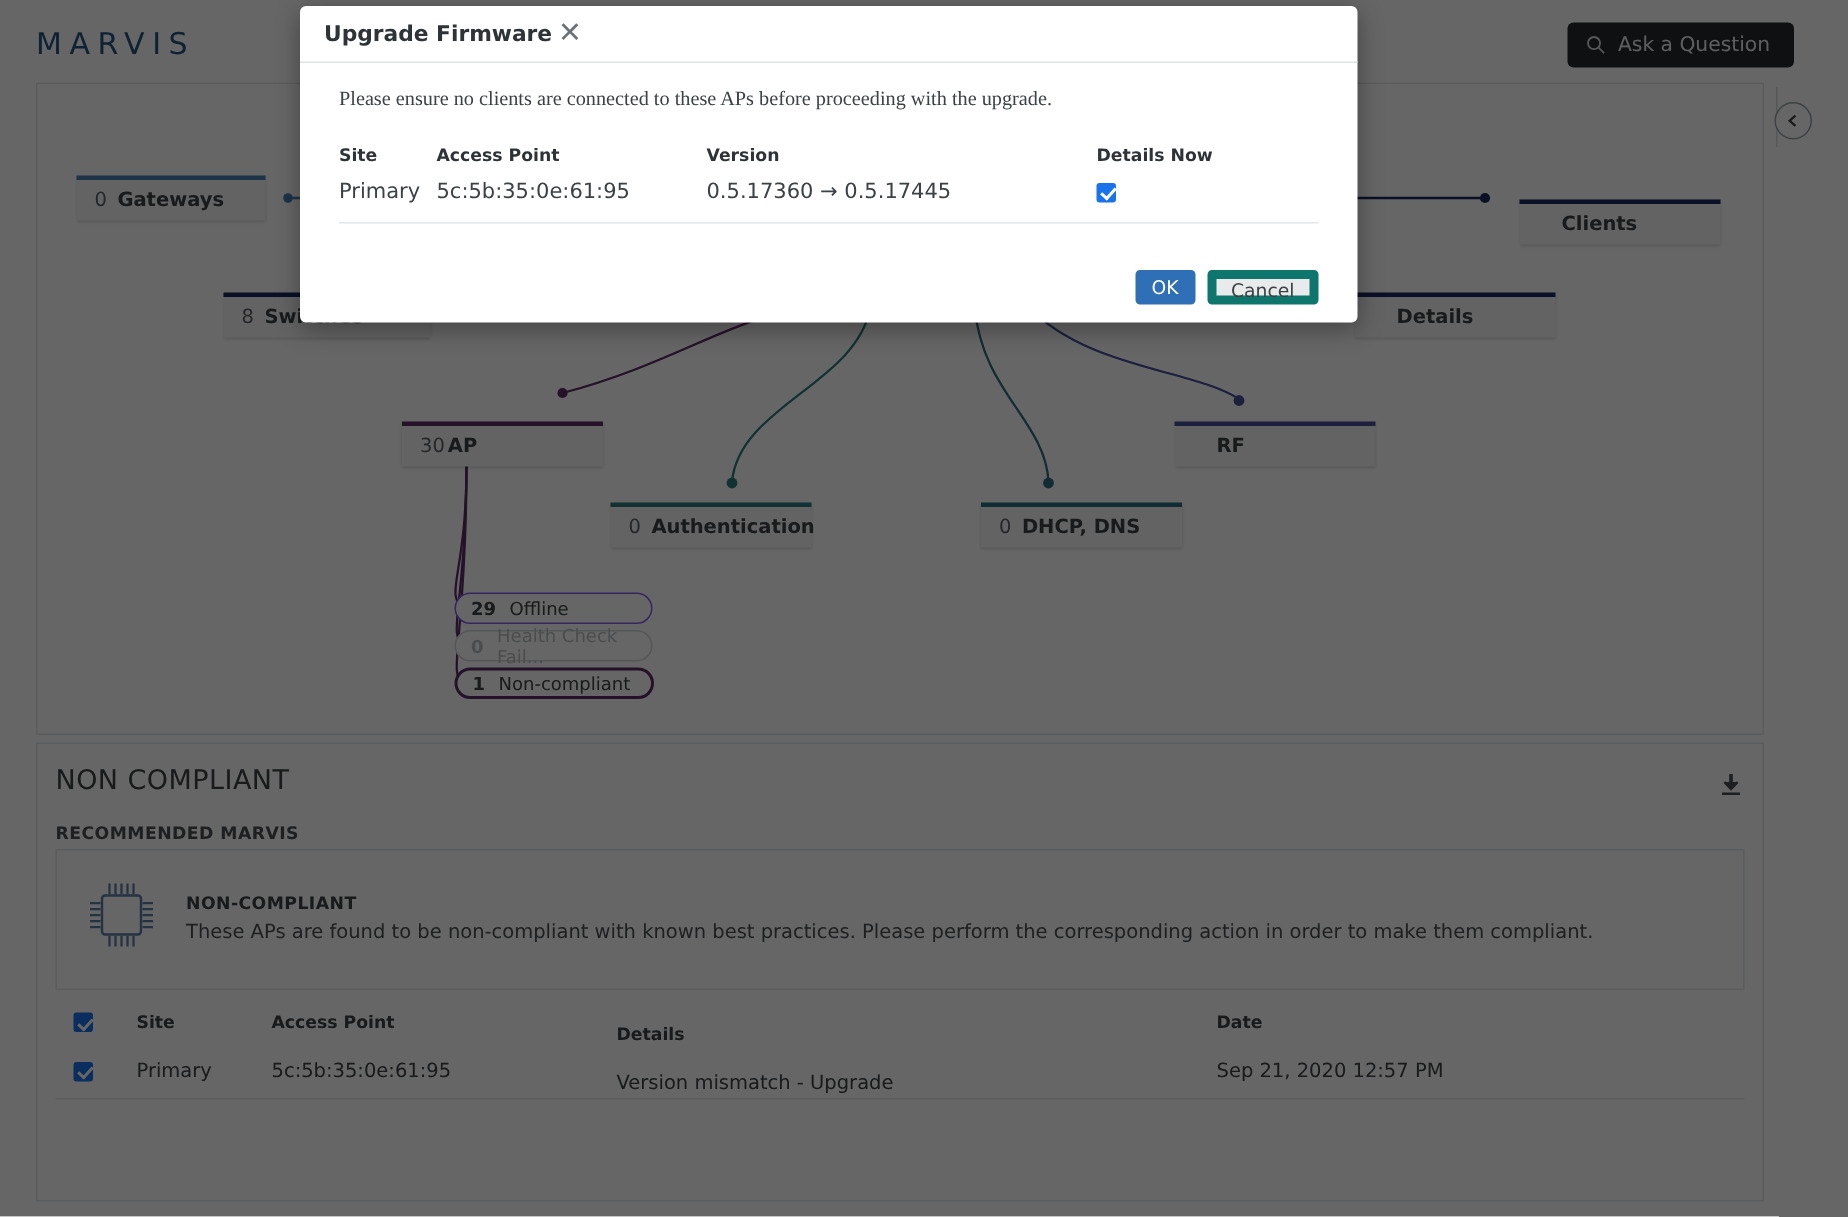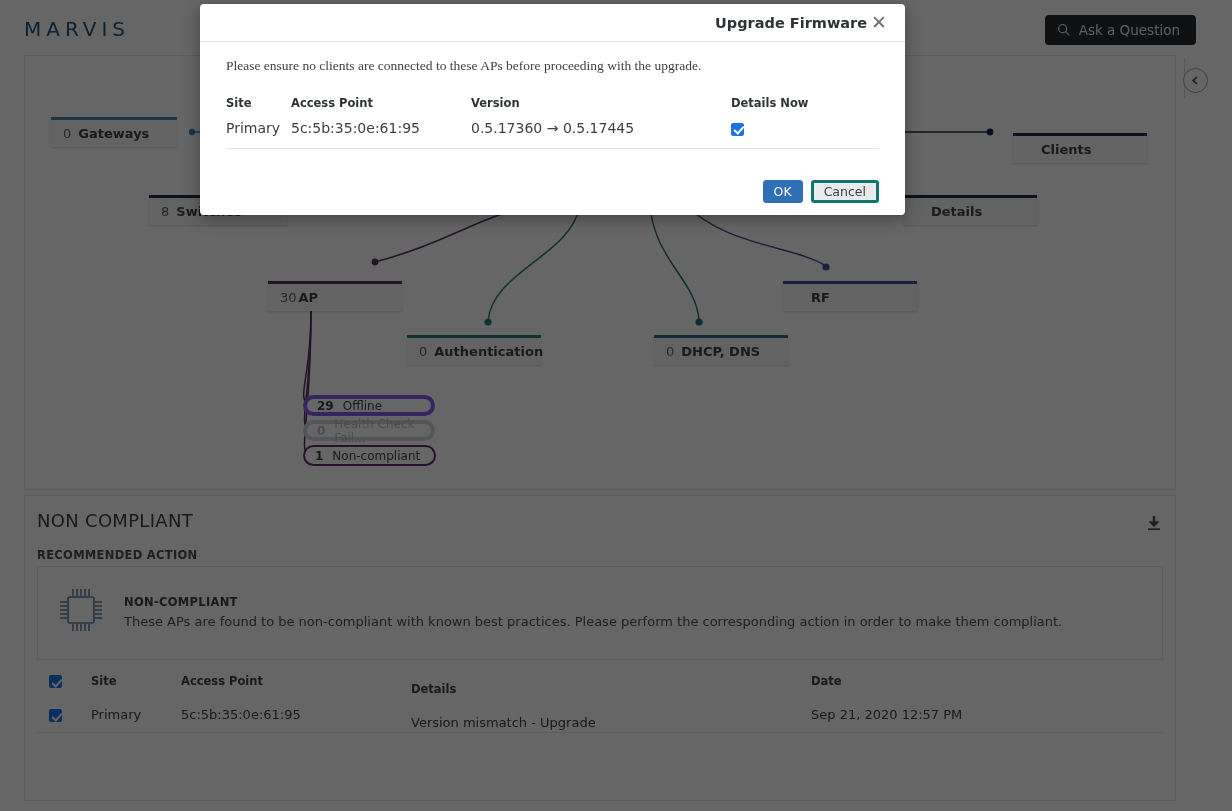--- a/index.html
+++ b/index.html
@@ -55,21 +55,21 @@
     box-shadow: 0 1px 2px rgba(0,0,0,.16);
     display: flex; align-items: center; gap: 7px;
     padding: 0 12px; font-size: 13px; color: #3c4146;
     border-top: 3px solid #888; cursor: pointer;
   }
   .node .num { font-size: 13px; color: #5b6066; font-weight: 400; }
   .node .lbl { font-weight: 700; color: #3c4146; }
 
   .pill {
     position: absolute; height: 21px; border-radius: 11px;
-    background: #fff; border: 4px solid #8b5cf6;
+    background: #fff; border: 1px solid #8b5cf6;
     display: flex; align-items: center; padding: 0 10px; gap: 9px;
     font-size: 12px; color: #3c4146; cursor: pointer;
   }
   .pill .num { font-weight: 700; }
   .pill.dim { border-color: #d4d8dc; color: #b9bec3; }
   .pill.hl { border: 2px solid #5c2d68; }
 
   
   .nc-title { position: absolute; left: 12px; top: 14px; font-size: 18px; color: #3c4146; letter-spacing: .3px; }
   .nc-dl { position: absolute; right: 12px; top: 18px; cursor: pointer; }
@@ -106,42 +106,42 @@
 
   
   #modal {
     position: absolute; left: 200px; top: 4px; width: 705px; height: 211px;
     background: #fff; border-radius: 4px;
     box-shadow: 0 4px 16px rgba(0,0,0,.35);
     display: flex; flex-direction: column;
   }
   .m-head {
     height: 38px; border-bottom: 1px solid #e0e3e6;
-    display: flex; align-items: center; justify-content: flex-end;
+    display: flex; align-items: center; justify-content: flex-start;
     padding: 0 14px 0 16px;
   }
   .m-title { font-size: 14.5px; font-weight: 700; color: #2e3338; }
   .m-close { font-size: 19px; color: #6b7176; cursor: pointer; line-height: 1; padding: 2px 4px; }
   .m-body { flex: 1; padding: 16px 26px 0 26px; position: relative; }
   .m-note { font-size: 13.5px; color: #3c4146; font-family: Liberation Serif, serif; }
   .m-tbl { margin-top: 22px; width: 100%; }
   .m-tbl .hdr { display:flex; font-size: 11.5px; font-weight: 700; color: #2e3338; }
   .m-tbl .row { display:flex; font-size: 14px; color: #3c4146; padding-top: 10px; padding-bottom: 12px; border-bottom: 1px solid #e3e6e9; }
   .m-site { width: 65px; }
   .m-ap { width: 180px; }
   .m-ver { width: 260px; }
   .m-up { flex: 1; }
   .m-foot { position: absolute; right: 26px; bottom: 12px; display: flex; gap: 8px; }
   .ok-btn {
     background: #2f6fb6; color: #fff; border: 1px solid #2f6fb6; border-radius: 3px;
     height: 23px; min-width: 36px; padding: 0 10px; font-size: 12.5px; cursor: pointer;
     font-family: "DejaVu Sans", "Liberation Sans", sans-serif;
   }
   .cancel-btn {
-    background: #e8eaec; color: #3c4146; border: 3px solid #0f766e; border-radius: 3px;
+    background: #e8eaec; color: #3c4146; border: 6px solid #0f766e; border-radius: 3px;
     height: 23px; padding: 0 10px; font-size: 12.5px; cursor: pointer;
     font-family: "DejaVu Sans", "Liberation Sans", sans-serif;
   }
 </style>
 </head>
 <body>
 
 <div id="root">
 
   <div class="app">
@@ -280,21 +280,21 @@
       <div class="nc-title">NON COMPLIANT</div>
 
       <div class="nc-dl">
         <svg width="18" height="18" viewBox="0 0 18 18">
           <line x1="9" y1="2" x2="9" y2="11" stroke="#4a4f54" stroke-width="2.4"></line>
           <polyline points="4.6,7.4 9,12 13.4,7.4" fill="#4a4f54" stroke="#4a4f54" stroke-width="1.6"></polyline>
           <line x1="3" y1="15.2" x2="15" y2="15.2" stroke="#4a4f54" stroke-width="1.6"></line>
         </svg>
       </div>
 
-      <div class="nc-sub">RECOMMENDED ACTION</div>
+      <div class="nc-sub">RECOMMENDED MARVIS</div>
 
       <div class="rec-box">
         <div class="rec-icon">
           <svg width="50" height="50" viewBox="0 0 50 50">
             <rect x="12" y="12" width="26" height="26" rx="2" fill="none" stroke="#5b7fa6" stroke-width="1.6"></rect>
             <g stroke="#5b7fa6" stroke-width="1.5">
               <line x1="17" y1="4" x2="17" y2="11"></line>
                 <line x1="21" y1="4" x2="21" y2="11"></line>
               <line x1="25" y1="4" x2="25" y2="11"></line>
                 <line x1="29" y1="4" x2="29" y2="11"></line>

